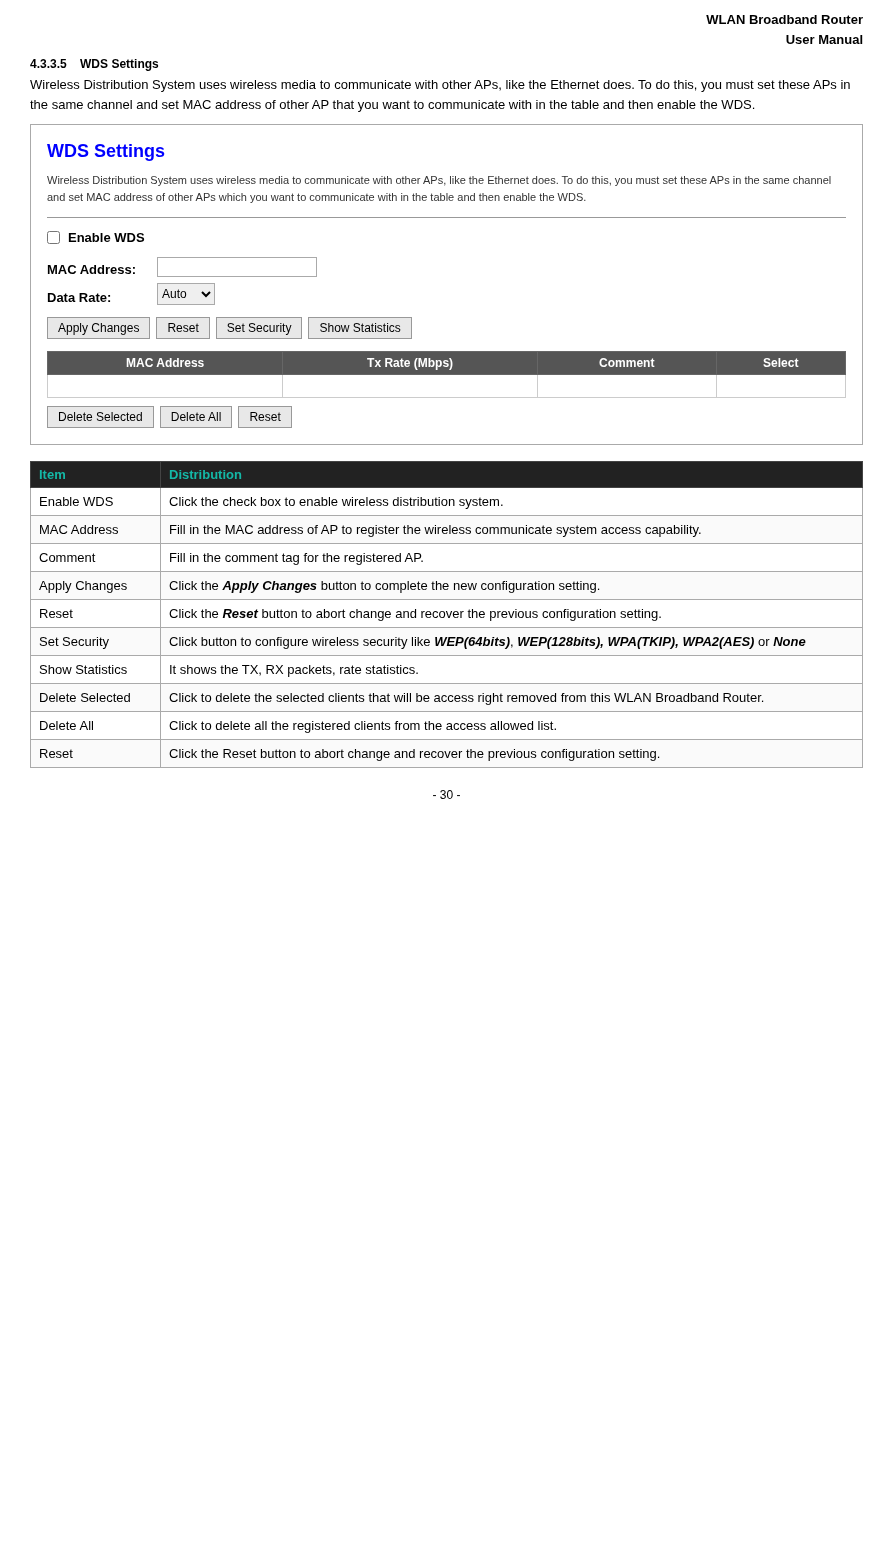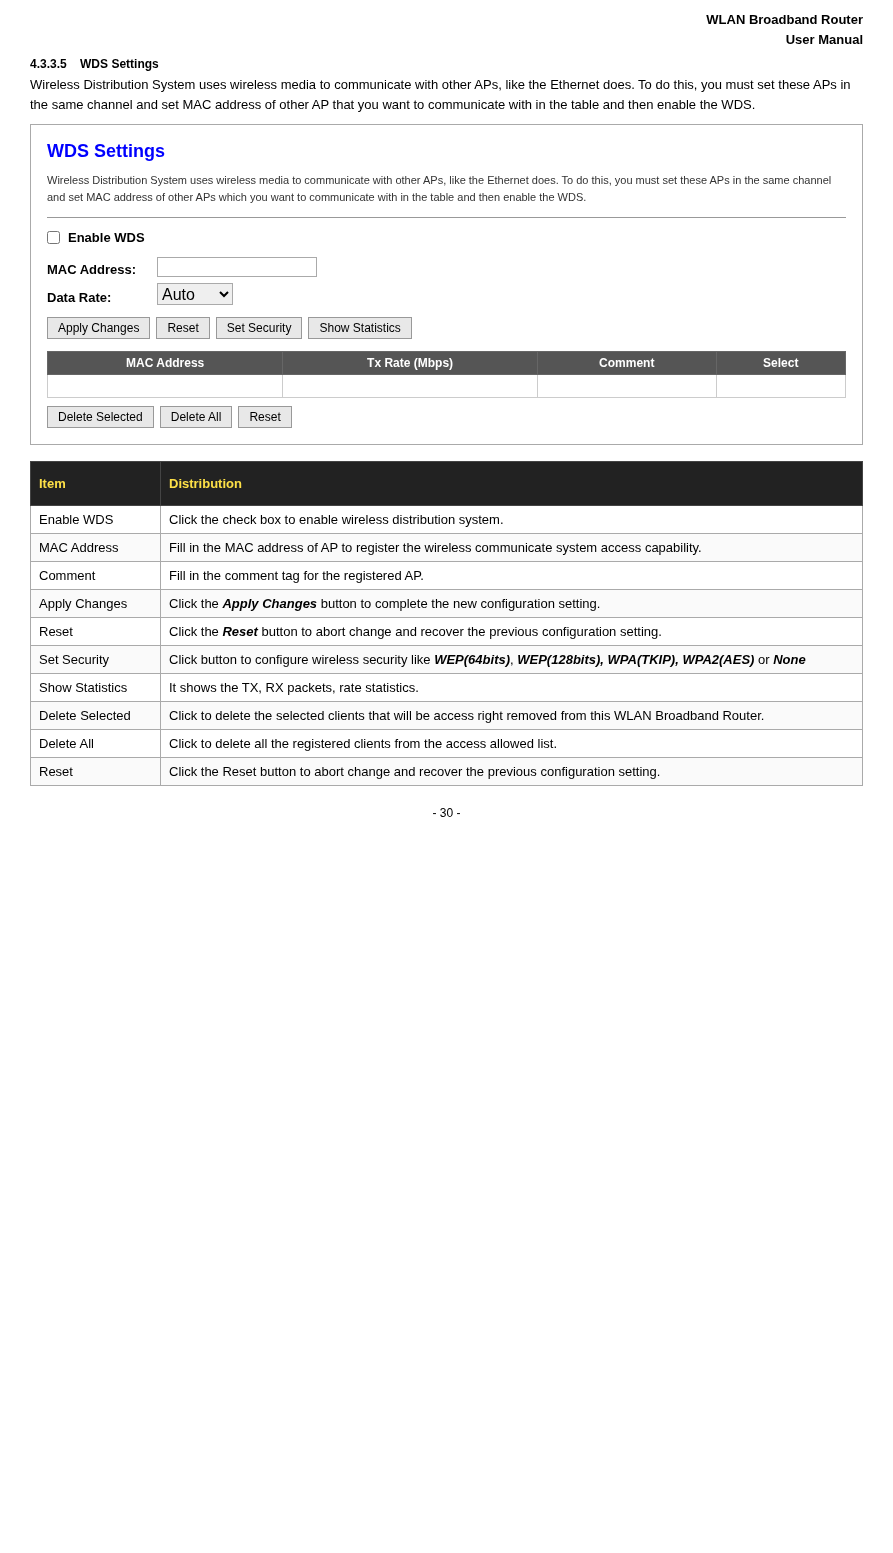--- a/index.html
+++ b/index.html
@@ -78,22 +78,22 @@
     .form-input {
       border: 1px solid #aaa;
       height: 20px;
       width: 160px;
       font-size: 12px;
       padding: 1px 3px;
     }
     .form-select {
       border: 1px solid #aaa;
       height: 22px;
-      width: 76px;
-      font-size: 16px;
+      width: 58px;
+      font-size: 12px;
     }
     .buttons-row {
       display: flex;
       align-items: center;
       gap: 6px;
       margin: 12px 0;
     }
     .btn {
       background: #e8e8e8;
       border: 1px solid #999;
@@ -132,23 +132,23 @@
       margin-top: 4px;
     }
     
     .desc-table {
       width: 100%;
       border-collapse: collapse;
       margin-bottom: 20px;
     }
     .desc-table th {
       background: #222;
-      color: #fde047;
-      font-size: 13px;
-      padding: 14px 8px;
+      color: #14b8a6;
+      font-size: 13px;
+      padding: 5px 8px;
       text-align: left;
       border: 1px solid #444;
     }
     .desc-table td {
       border: 1px solid #aaa;
       padding: 6px 8px;
       font-size: 13px;
       vertical-align: top;
     }
     .desc-table tr:nth-child(even) td { background: #fafafa; }

